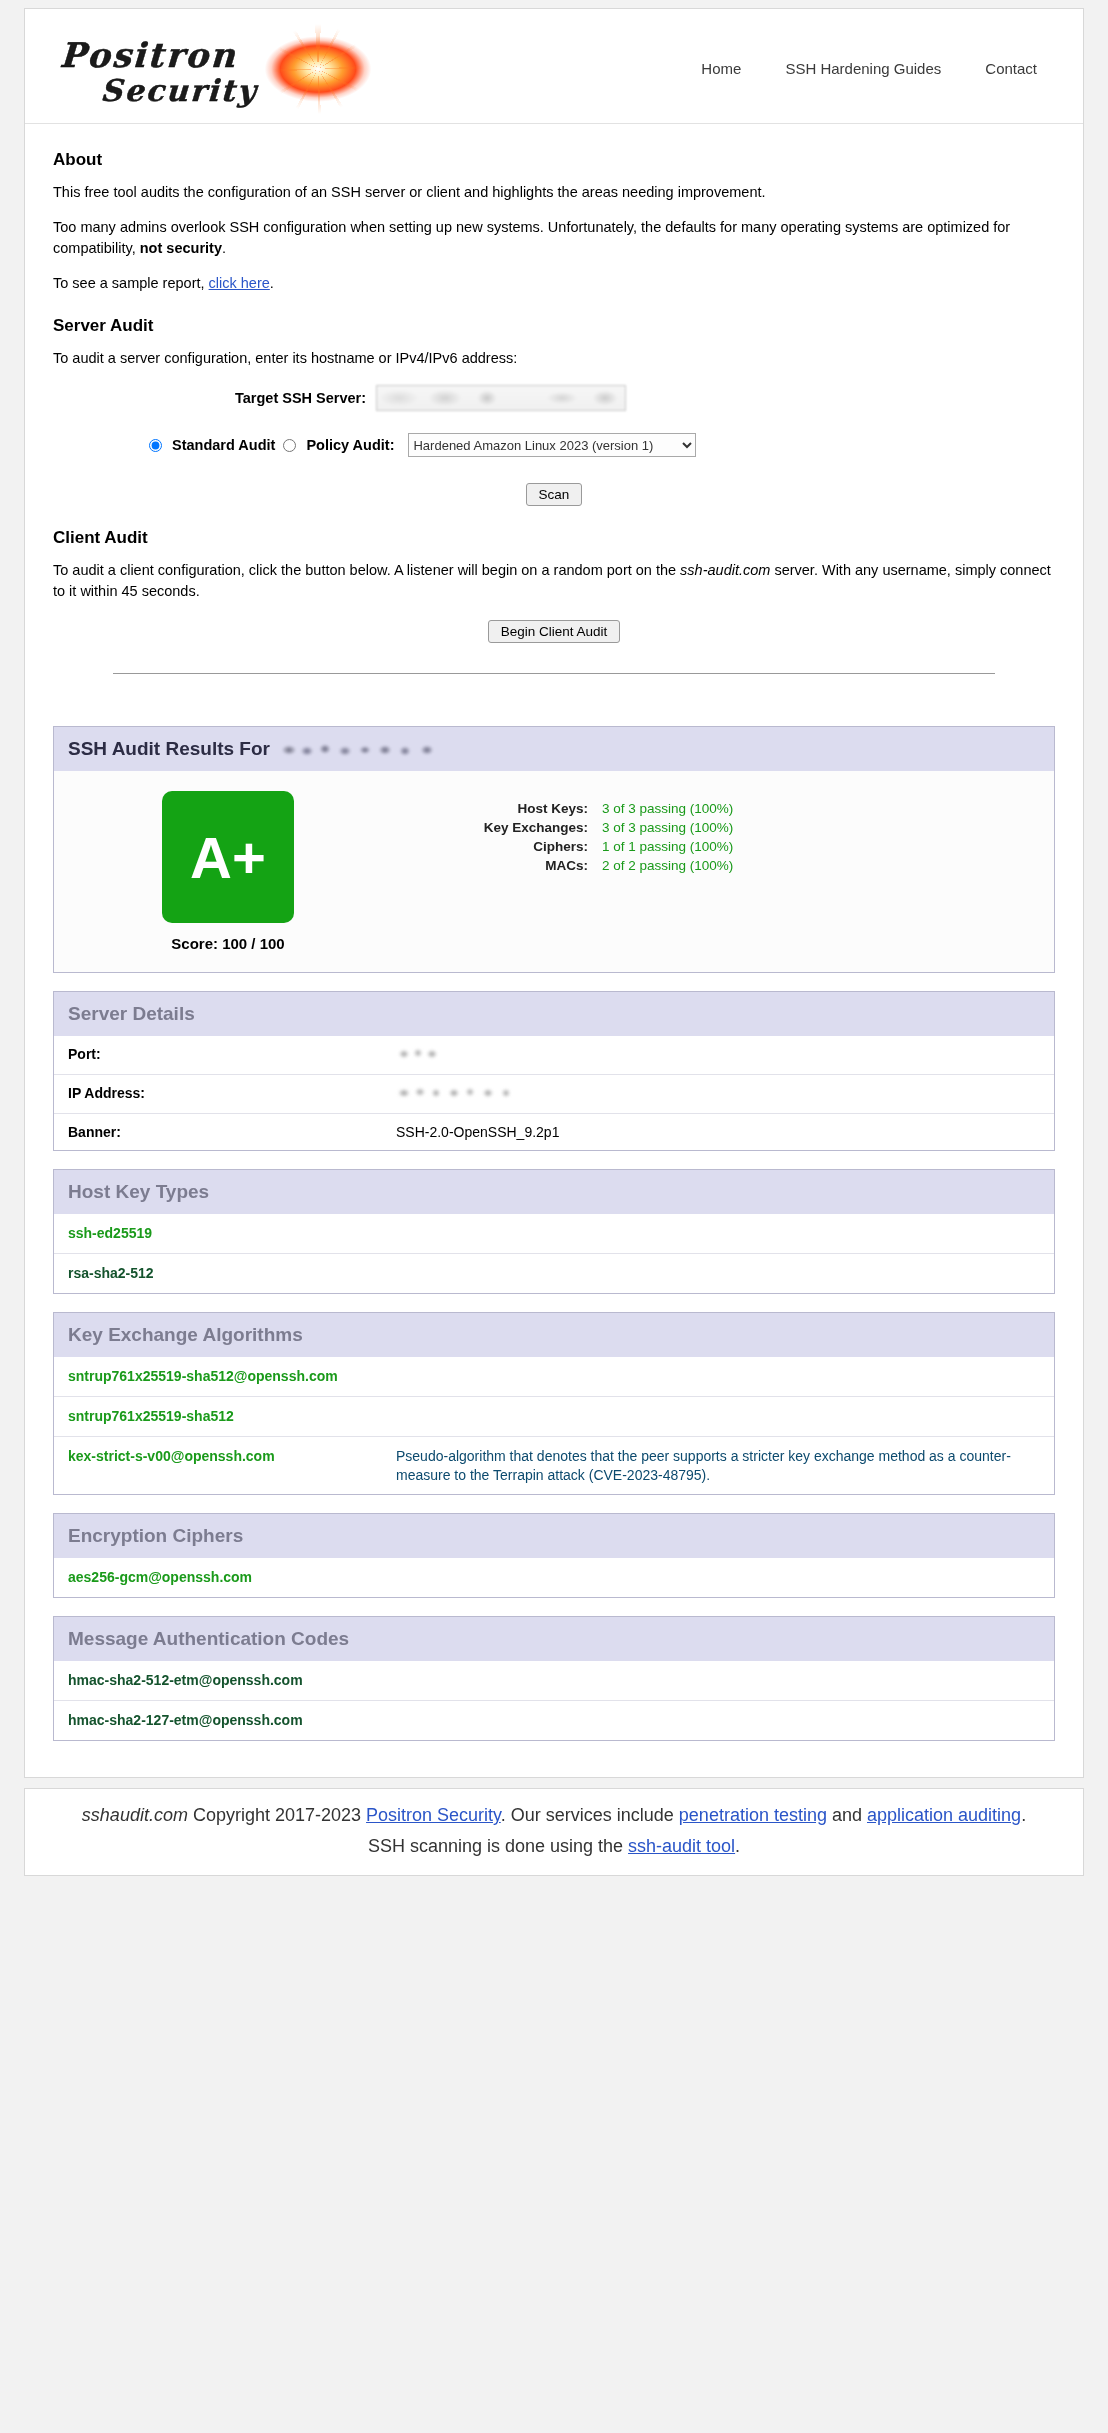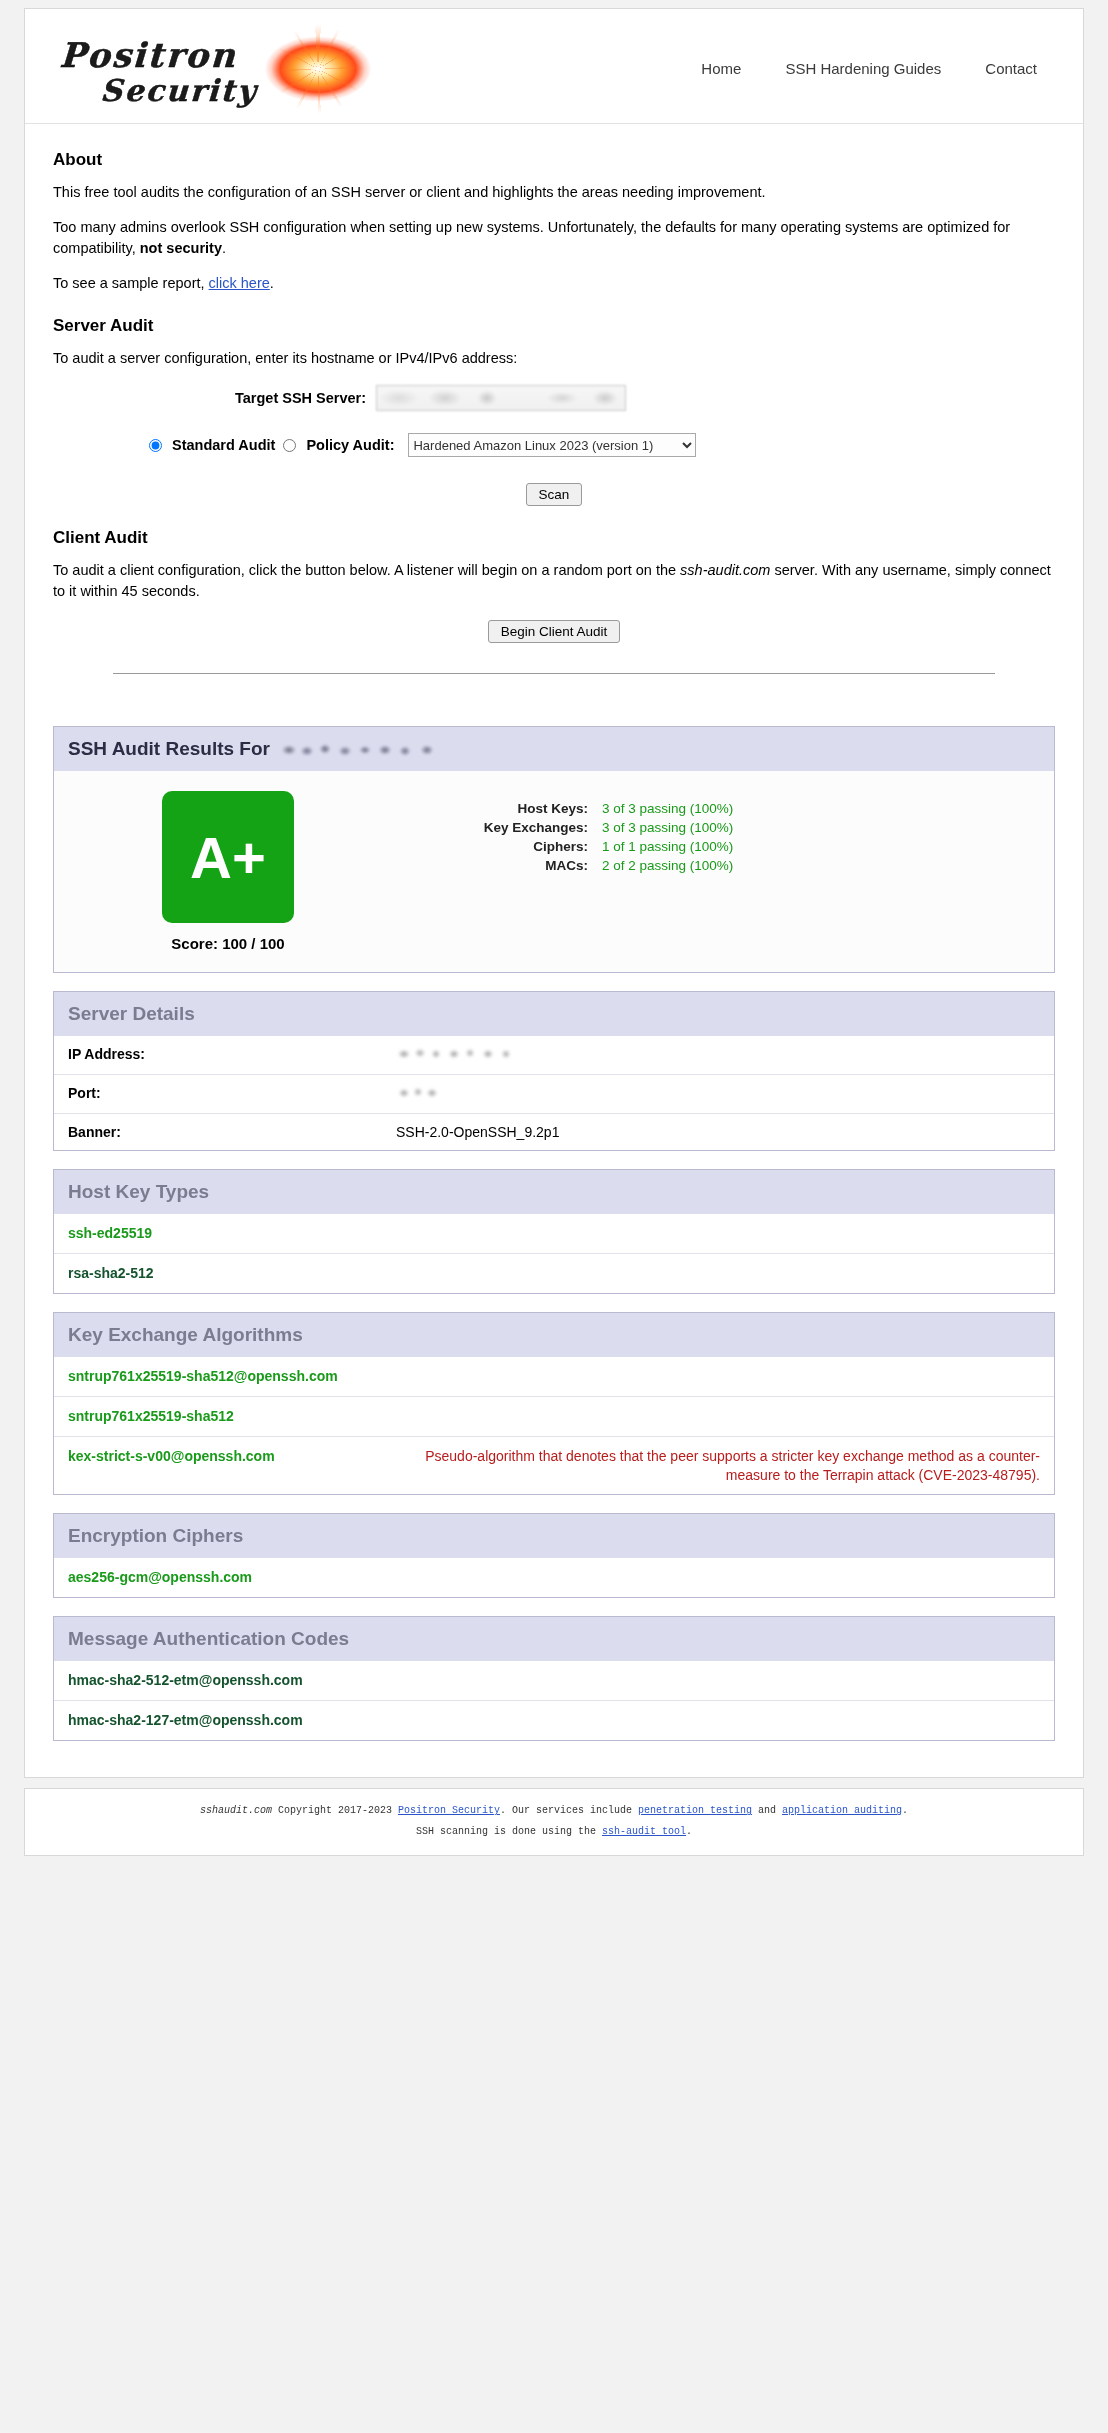--- a/index.html
+++ b/index.html
@@ -312,36 +312,34 @@
     line-height: 1.35;
   }
   table.algos tr:first-child td { border-top: none; }
   td.algo-name {
     width: 300px;
     font-weight: bold;
     color: #14532d;
   }
   td.algo-name.good { color: #1a9a1a; }
   td.algo-note {
-    color: #b91c1c;
-    text-align: right;
+    color: #0c4a6e;
   }
 
   
   .footer {
     width: 1060px;
     margin: 10px auto 14px auto;
     background: #ffffff;
     border: 1px solid #d8d8d8;
     box-sizing: border-box;
     padding: 16px 20px 18px 20px;
     text-align: center;
-    font-size: 10px;
+    font-size: 18px;
     color: #333;
-    font-family: Liberation Mono, monospace;
   }
   .footer .line2 { margin-top: 10px; }
   .footer a { color: #2a55c8; text-decoration: underline; }
   .footer .italic { font-style: italic; }
 </style>
 </head>
 <body>
 
 <div class="page">
 
@@ -429,26 +427,26 @@
         </div>
       </div>
     </div>
   </div>
 
   <div class="panel">
     <div class="panel-head">Server Details</div>
     <table class="details">
       <tbody>
           <tr>
+        <td class="key">Port:</td>
+        <td><span class="blur-port"></span></td>
+      </tr>
+      <tr>
         <td class="key">IP Address:</td>
         <td><span class="blur-ip"></span></td>
-      </tr>
-      <tr>
-        <td class="key">Port:</td>
-        <td><span class="blur-port"></span></td>
       </tr>
       <tr>
         <td class="key">Banner:</td>
         <td>SSH-2.0-OpenSSH_9.2p1</td>
       </tr>
     </tbody>
       </table>
   </div>
 
   <div class="panel">

